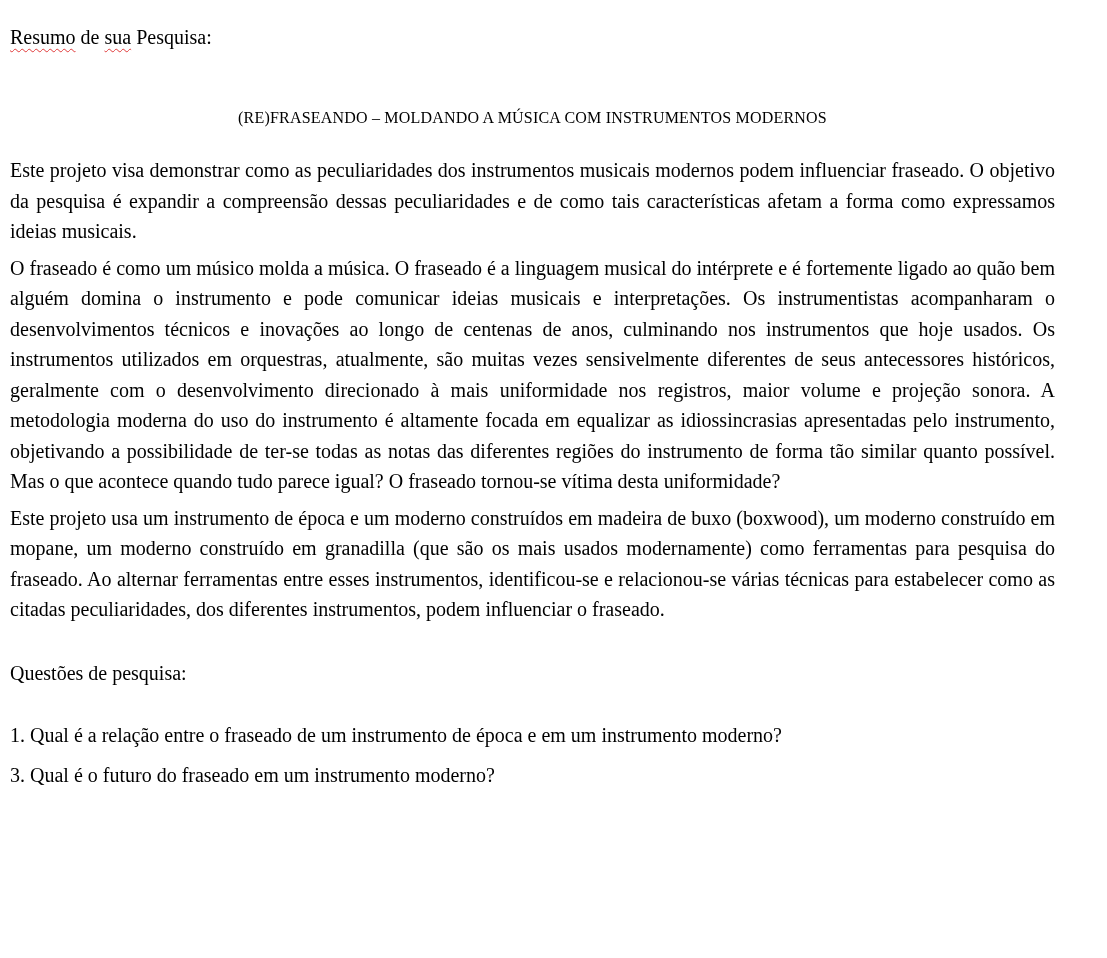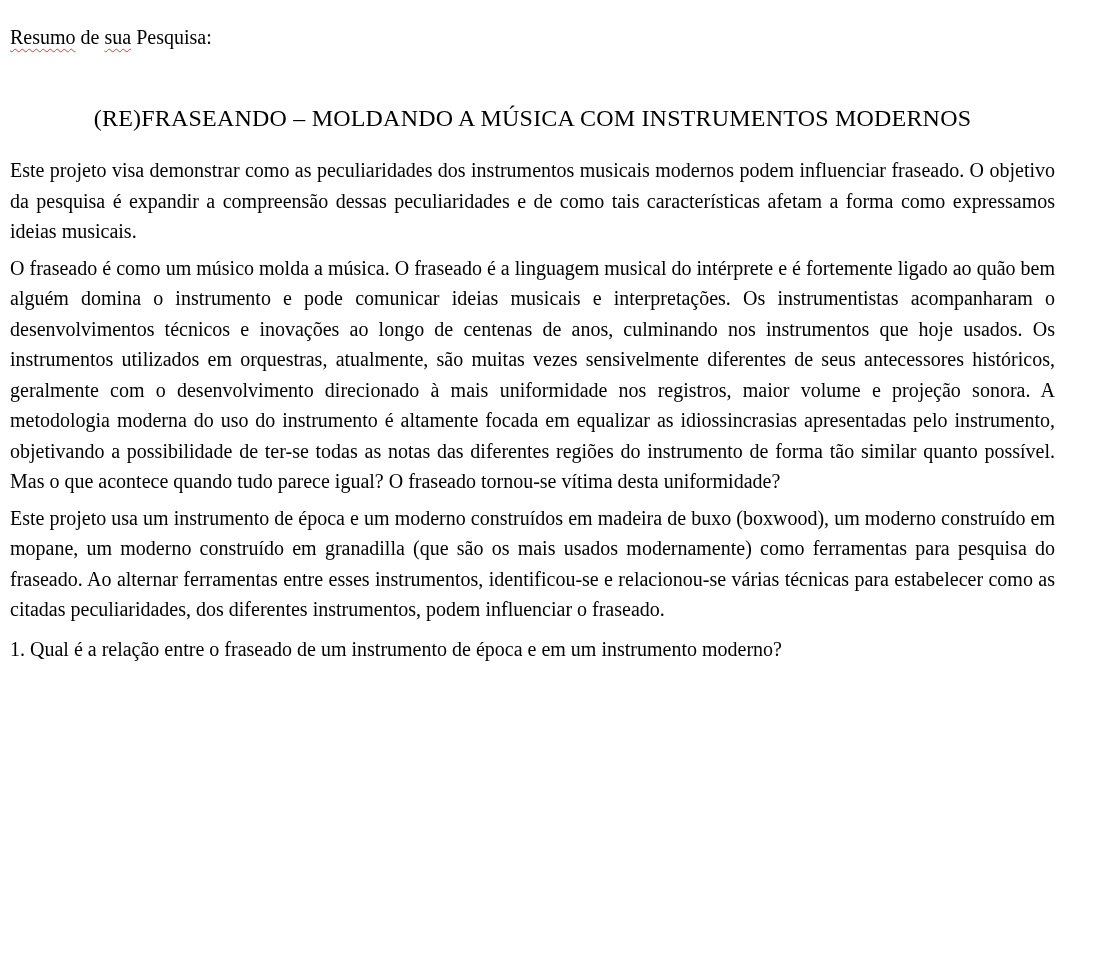--- a/index.html
+++ b/index.html
@@ -17,21 +17,21 @@
     font-size: 20px;
     line-height: 30.5px;
     background: #ffffff;
   }
   .heading {
     margin: 0;
     text-align: left;
   }
   .title {
     margin: 50px 0 0 0;
-    font-size: 24px;
+    font-size: 16px;
     font-weight: normal;
     text-align: center;
     letter-spacing: 0.2px;
   }
   .body-par {
     margin: 6px 0 0 0;
     text-align: justify;
   }
   .title + .body-par {
     margin-top: 22px;
@@ -69,18 +69,20 @@
   <p class="heading"><span class="spellcheck">Resumo</span><span> de </span><span class="spellcheck">sua</span><span> Pesquisa:</span></p>
 
   <h1 class="title">(RE)FRASEANDO – MOLDANDO A MÚSICA COM INSTRUMENTOS MODERNOS</h1>
 
   <p class="body-par"><span>Este projeto visa demonstrar como as peculiaridades dos instrumentos musicais modernos podem influenciar fraseado. O objetivo da pesquisa é expandir a compreensão dessas peculiaridades e de como tais características afetam a forma como expressamos ideias musicais.</span></p>
 
   <p class="body-par"><span>O fraseado é como um músico molda a música. O fraseado é a linguagem musical do intérprete e é fortemente ligado ao quão bem alguém domina o instrumento e pode comunicar ideias musicais e interpretações. Os instrumentistas acompanharam o desenvolvimentos técnicos e inovações ao longo de centenas de anos, culminando nos instrumentos que hoje usados. Os instrumentos utilizados em orquestras, atualmente, são muitas vezes sensivelmente diferentes de seus antecessores históricos, geralmente com o desenvolvimento direcionado à mais uniformidade nos </span><span class="underline">registros</span><span>, maior volume e projeção sonora. A metodologia moderna do uso do instrumento é altamente focada em equalizar as idiossincrasias apresentadas pelo instrumento, objetivando a possibilidade de ter-se todas as notas das diferentes regiões do instrumento de forma tão similar quanto possível. Mas o que acontece quando tudo parece igual? O fraseado tornou-se vítima desta uniformidade?</span></p>
 
   <p class="body-par"><span>Este projeto usa um instrumento de época e um moderno construídos em madeira de buxo (</span><span class="italic">boxwood</span><span>), um moderno construído em </span><span class="italic">mopane,</span><span> um moderno construído em </span><span class="italic">granadilla</span><span> (que são os mais usados modernamente) como ferramentas para pesquisa do fraseado. Ao alternar ferramentas entre esses instrumentos, identificou-se e relacionou-se várias técnicas para estabelecer como as citadas peculiaridades, dos diferentes instrumentos, podem influenciar o fraseado.</span></p>
 
+  <p class="questions-heading">Questões de pesquisa:</p>
 
   <p class="question">1. Qual é a relação entre o fraseado de um instrumento de época e em um instrumento moderno?</p>
 
 
+  <p class="question">3. Qual é o futuro do fraseado em um instrumento moderno?</p>
 
 </div>
 
 </body></html>

